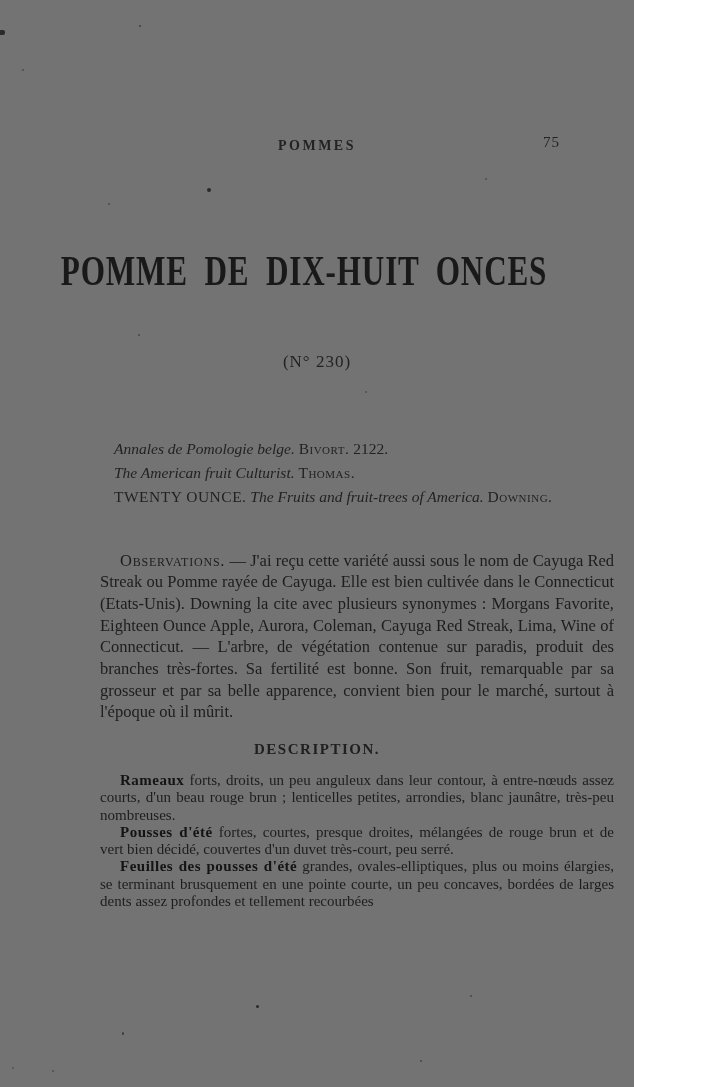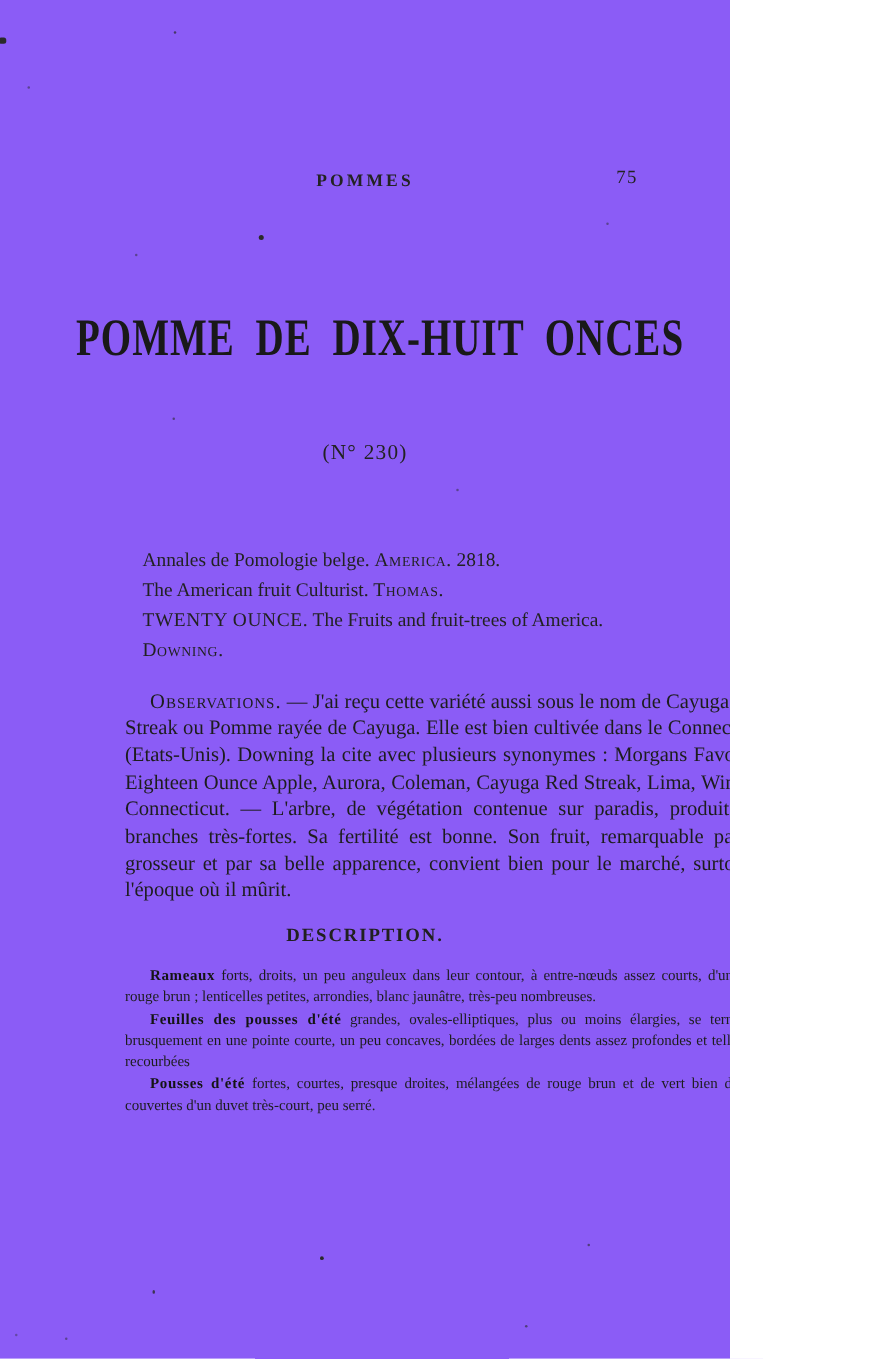--- a/index.html
+++ b/index.html
@@ -1,19 +1,19 @@
 <!DOCTYPE html>
 <html><head>
 <meta charset="utf-8">
 <style>
   html, body { margin:0; padding:0; background:#ffffff; }
   .page {
     position:relative;
-    width:584px; height:1087px;
-    background:#8b5cf6;
+    width:634px; height:1087px;
+    background:#737373;
     color:#1e1e1e;
     font-family:"Liberation Serif", serif;
     overflow:hidden;
     -webkit-font-smoothing:antialiased;
   }
   
   .running-header {
     position:absolute; top:136px; left:0; right:0;
     text-align:center;
   }
@@ -45,40 +45,40 @@
     position:absolute; top:352px; left:0; right:0;
     text-align:center; font-size:17px; letter-spacing:1px;
     color:#222;
   }
   
   .references {
     position:absolute; top:437px; left:114px; right:70px;
     font-size:15.5px; line-height:24px;
     color:#222;
   }
-  .it { }
+  .it { font-style:italic; }
   .sc { font-variant:small-caps; letter-spacing:0.5px; }
   .caps { letter-spacing:0.5px; }
   
   .observations {
     position:absolute; top:533px; left:100px; width:514px;
     font-size:16.5px; line-height:21.7px;
     text-align:justify; text-indent:20px;
     color:#1d1d1d;
   }
   .observations .sc { letter-spacing:0.8px;margin-top:44px; }
   
   .description-heading {
     position:absolute; top:741px; left:0; right:0;
     text-align:center; font-size:15px; font-weight:bold;
     letter-spacing:1.5px; color:#202020;
   }
   .description {
     position:absolute; top:772px; left:100px; width:514px;
-    font-size:12px; line-height:17.3px;
+    font-size:15px; line-height:17.3px;
     text-align:justify; color:#1d1d1d;
   }
   .description p { margin:0; text-indent:20px; }
   .lead { font-weight:bold; letter-spacing:0.5px; color:#141414; }
   
   .speck { position:absolute; background:#2a2a2a; border-radius:50%; }
 </style>
 </head>
 <body>
 
@@ -91,22 +91,22 @@
 
   <div class="variety-title">
     <span class="stretch">POMME DE DIX-HUIT ONCES</span>
   </div>
 
   <div class="variety-number">(N° 230)</div>
 
   <div class="references">
     <div>
       <span class="it">Annales de Pomologie belge.</span>
-      <span class="sc">America.</span>
-      <span>2818.</span>
+      <span class="sc">Bivort.</span>
+      <span>2122.</span>
     </div>
     <div>
       <span class="it">The American fruit Culturist.</span>
       <span class="sc">Thomas.</span>
     </div>
     <div>
       <span class="caps">TWENTY OUNCE.</span>
       <span class="it">The Fruits and fruit-trees of America.</span>
       <span class="sc">Downing.</span>
     </div>
@@ -118,26 +118,26 @@
   </p>
 
   <div class="description-heading">DESCRIPTION.</div>
 
   <div class="description">
     <p>
       <span class="lead">Rameaux</span>
       <span>forts, droits, un peu anguleux dans leur contour, à entre-nœuds assez courts, d'un beau rouge brun ; lenticelles petites, arrondies, blanc jaunâtre, très-peu nombreuses.</span>
     </p>
     <p>
+      <span class="lead">Pousses d'été</span>
+      <span>fortes, courtes, presque droites, mélangées de rouge brun et de vert bien décidé, couvertes d'un duvet très-court, peu serré.</span>
+    </p>
+    <p>
       <span class="lead">Feuilles des pousses d'été</span>
       <span>grandes, ovales-elliptiques, plus ou moins élargies, se terminant brusquement en une pointe courte, un peu concaves, bordées de larges dents assez profondes et tellement recourbées</span>
-    </p>
-    <p>
-      <span class="lead">Pousses d'été</span>
-      <span>fortes, courtes, presque droites, mélangées de rouge brun et de vert bien décidé, couvertes d'un duvet très-court, peu serré.</span>
     </p>
   </div>
 
   <div class="speck" style="left:-1px; top:30px; width:6px; height:5px; border-radius:2px;"></div>
   <div class="speck" style="left:139px; top:25px; width:2px; height:2px; opacity:.7;"></div>
   <div class="speck" style="left:22px; top:69px; width:2px; height:2px; opacity:.5;"></div>
   <div class="speck" style="left:207px; top:188px; width:4px; height:4px;"></div>
   <div class="speck" style="left:108px; top:203px; width:2px; height:2px; opacity:.5;"></div>
   <div class="speck" style="left:485px; top:178px; width:2px; height:2px; opacity:.5;"></div>
   <div class="speck" style="left:138px; top:334px; width:2px; height:2px; opacity:.6;"></div>

